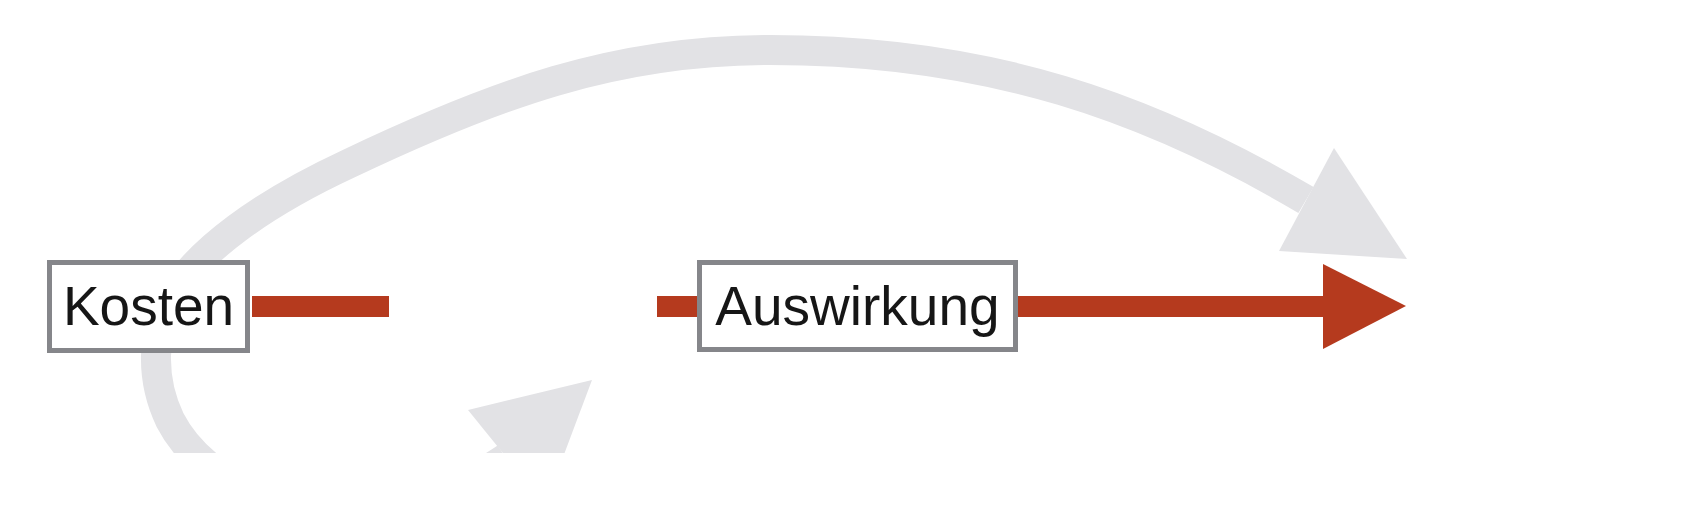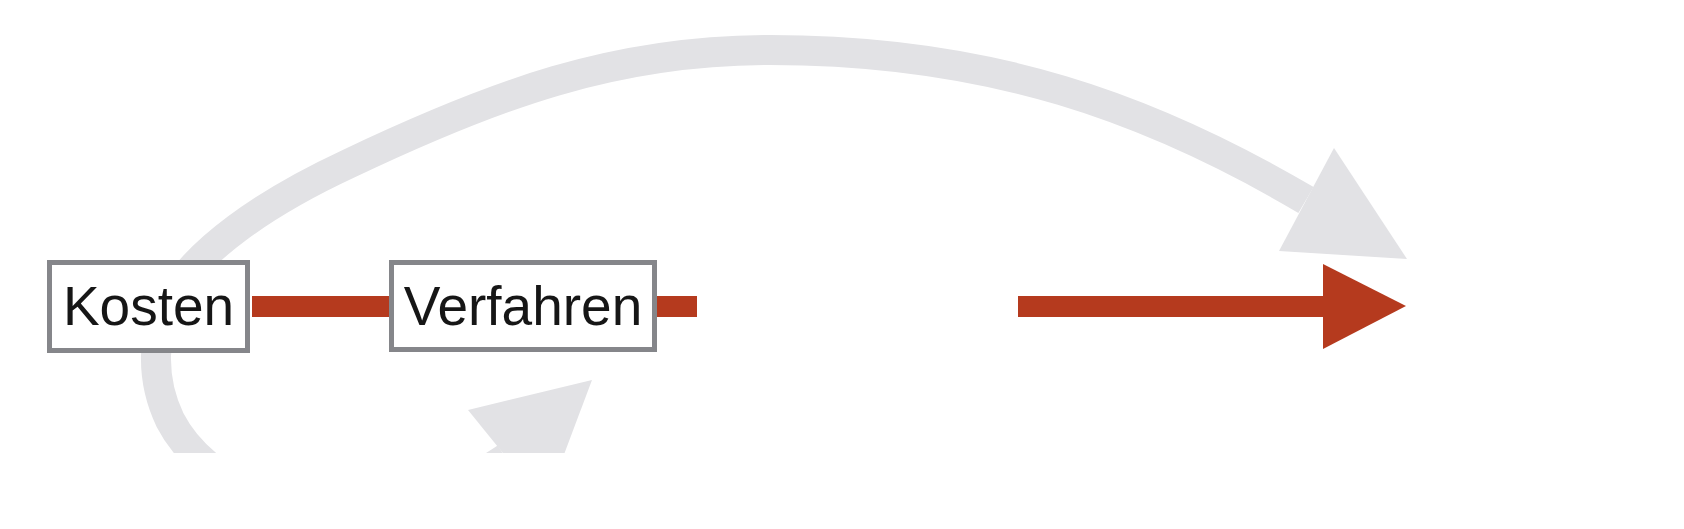--- a/index.html
+++ b/index.html
@@ -55,17 +55,17 @@
 
     <rect class="flow-line" x="252" y="296" width="137" height="21"></rect>
     <rect class="flow-line" x="657" y="296" width="40" height="21"></rect>
     <rect class="flow-line" x="1018" y="296" width="312" height="21"></rect>
     <polygon class="flow-line" points="1323,264 1406,306 1323,349"></polygon>
   </svg>
 
   <div class="node n-kosten">
     <span>Kosten</span>
   </div>
-  <div class="node n-verfahren">
-    <span>Verfahren</span>
+  <div class="node n-auswirkung">
+    <span>Auswirkung</span>
   </div>
 
 </div>
 
 </body></html>

